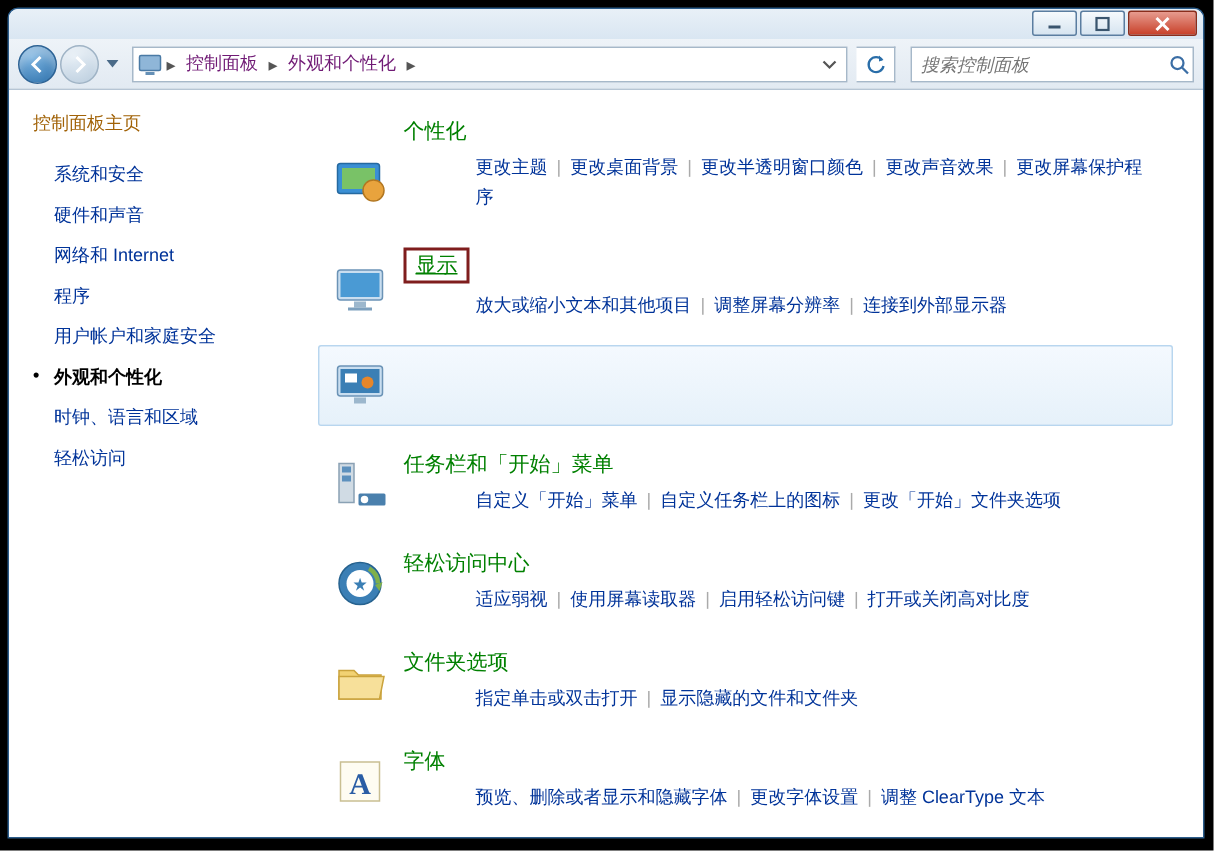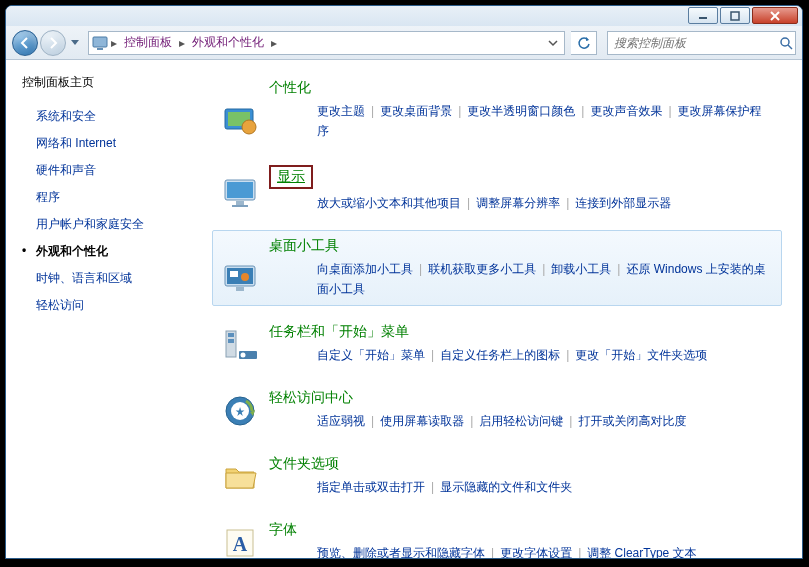--- a/index.html
+++ b/index.html
@@ -20,21 +20,21 @@
   .bc-icon { width:18px; height:16px; display:flex; align-items:center; justify-content:center; }
   .bc-item { padding:0 5px; color:#701a75; cursor:default; display:flex; align-items:center; height:100%; }
   .bc-sep { color:#555; padding:0 2px; }
   .bc-refresh { width:26px; height:24px; border:1px solid #a6b8c9; border-left:none; background:#fff; display:flex; align-items:center; justify-content:center; }
   .searchbox { width:189px; height:24px; border:1px solid #a6b8c9; background:#fff; display:flex; align-items:center; margin-left:4px; }
   .searchbox input { border:none; outline:none; flex:1; font-size:12px; padding:0 6px; color:#888; font-style:italic; }
   .searchbox .sicon { width:24px; display:flex; align-items:center; justify-content:center; color:#3b6ea5; }
   
   .body { display:flex; height:calc(100% - 54px); }
   .sidebar { width:200px; padding:14px 10px 10px 16px; background:#fff; }
-  .sidebar .home { color:#000000; font-size:12px; margin-bottom:12px; }
+  .sidebar .home { color:#a16207; font-size:12px; margin-bottom:12px; }
   .sidebar .navitem { color:#003399; font-size:12px; padding:5px 0 5px 14px; cursor:pointer; }
   .sidebar .navitem.active { color:#000; font-weight:bold; position:relative; }
   .sidebar .navitem.active::before { content:"•"; position:absolute; left:0; color:#000; }
   .content { flex:1; padding:12px 20px 12px 6px; overflow:auto; }
   .category { display:flex; margin-bottom:10px; padding:6px 8px; border:1px solid transparent; border-radius:2px;align-items:flex-end; }
   .category.highlighted { border:1px solid #b8d6ef; background: linear-gradient(#f4f9fe,#e6f1fa); }
   .cat-icon { width:40px; height:40px; flex-shrink:0; margin-right:8px; display:flex; align-items:center; justify-content:center; }
   .cat-body { flex:1; }
   .cat-title { color:#008000; font-size:14px; margin-bottom:4px; display:inline-block; }
   .cat-title.boxed { border:2px solid #7f1d1d; padding:1px 6px; text-decoration:underline; }
@@ -120,22 +120,22 @@
           </svg>
       </span>
     </div>
   </div>
 
   <div class="body">
     <div class="sidebar">
       <div class="home">控制面板主页</div>
       <div id="sidebar-items">
           <div class="navitem">系统和安全</div>
+          <div class="navitem">硬件和声音</div>
           <div class="navitem">网络和 Internet</div>
-          <div class="navitem">硬件和声音</div>
           <div class="navitem">程序</div>
           <div class="navitem">用户帐户和家庭安全</div>
           <div class="navitem active">外观和个性化</div>
           <div class="navitem">时钟、语言和区域</div>
           <div class="navitem">轻松访问</div>
         </div>
     </div>
     <div class="content" id="content-area">
         <div class="category">
           <div class="cat-icon">
@@ -161,21 +161,20 @@
         <div class="category highlighted">
           <div class="cat-icon">
             <svg width="36" height="32">
               <rect x="2" y="3" width="30" height="20" rx="2" fill="#c9def0" stroke="#6b93b6"></rect>
               <rect x="4" y="5" width="26" height="16" fill="#3b7fb5"></rect>
               <rect x="7" y="8" width="8" height="6" fill="#fff"></rect>
               <circle cx="22" cy="14" r="4" fill="#e6862a"></circle>
               <rect x="13" y="24" width="8" height="4" fill="#9cb7cd"></rect>
             </svg>
           </div>
-          <div class="cat-body"><a class="cat-title">桌面小工具</a><div class="cat-links"><span class="cat-link">向桌面添加小工具</span><span class="linksep">|</span><span class="cat-link">联机获取更多小工具</span><span class="linksep">|</span><span class="cat-link">卸载小工具</span><span class="linksep">|</span><span class="cat-link">还原 Windows 上安装的桌面小工具</span></div></div>
         </div>
         <div class="category">
           <div class="cat-icon">
             <svg width="36" height="32">
               <rect x="3" y="2" width="10" height="26" fill="#d0dbe4" stroke="#8aa1b4"></rect>
               <rect x="5" y="4" width="6" height="4" fill="#5c90bd"></rect>
               <rect x="5" y="10" width="6" height="4" fill="#5c90bd"></rect>
               <rect x="16" y="22" width="18" height="8" rx="1" fill="#4a80ad"></rect>
               <circle cx="20" cy="26" r="2.5" fill="#fff"></circle>
             </svg>

